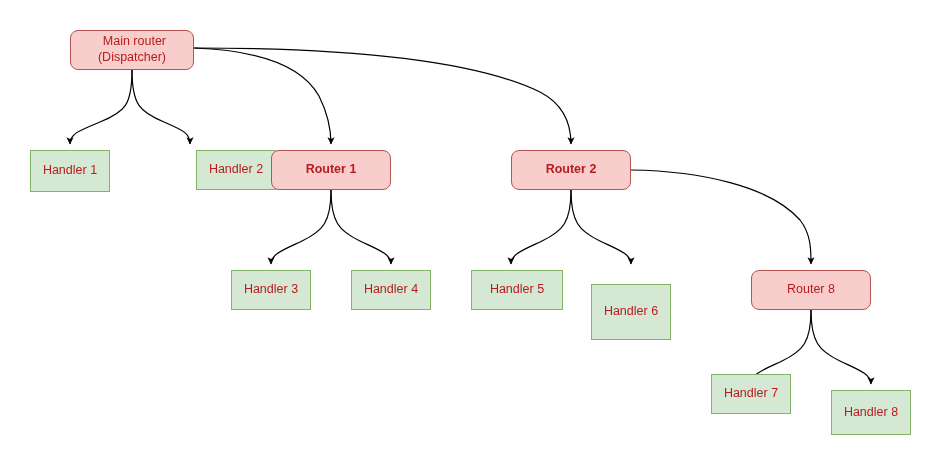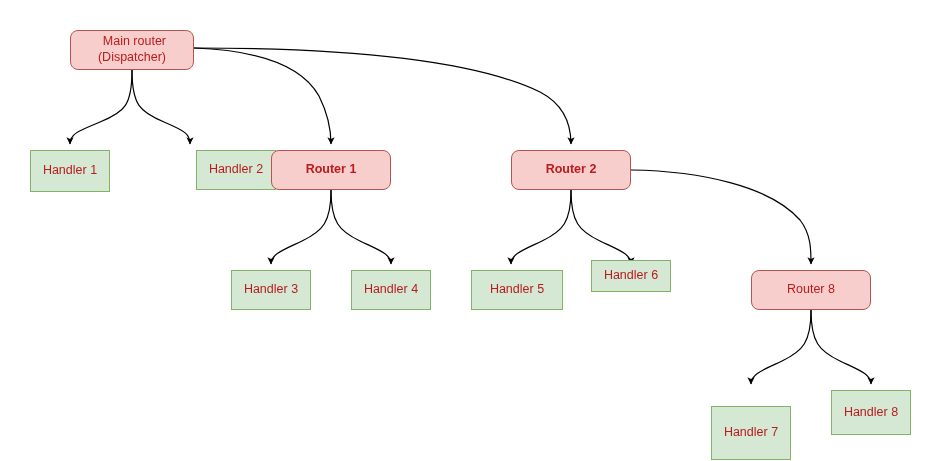--- a/index.html
+++ b/index.html
@@ -81,19 +81,19 @@
   <div id="nodes-layer">
       <div class="node router" style="left: 70px; top: 30px; width: 124px; height: 40px;"><span class="node-label">Main router
 (Dispatcher)</span></div>
       <div class="node handler" style="left: 30px; top: 150px; width: 80px; height: 42px;"><span class="node-label">Handler 1</span></div>
       <div class="node handler" style="left: 150px; top: 150px; width: 80px; height: 40px; margin-left: 46px;"><span class="node-label">Handler 2</span></div>
       <div class="node router" style="left: 271px; top: 150px; width: 120px; height: 40px; font-weight: bold;"><span class="node-label">Router 1</span></div>
       <div class="node router" style="left: 511px; top: 150px; width: 120px; height: 40px; font-weight: bold;"><span class="node-label">Router 2</span></div>
       <div class="node handler" style="left: 231px; top: 270px; width: 80px; height: 40px;"><span class="node-label">Handler 3</span></div>
       <div class="node handler" style="left: 351px; top: 270px; width: 80px; height: 40px;"><span class="node-label">Handler 4</span></div>
       <div class="node handler" style="left: 471px; top: 270px; width: 92px; height: 40px;"><span class="node-label">Handler 5</span></div>
-      <div class="node handler" style="left: 591px; top: 260px; width: 80px; height: 32px;"><span class="node-label">Handler 6</span></div>
+      <div class="node handler" style="left: 591px; top: 284px; width: 80px; height: 56px;"><span class="node-label">Handler 6</span></div>
       <div class="node router" style="left: 751px; top: 270px; width: 120px; height: 40px;"><span class="node-label">Router 8</span></div>
-      <div class="node handler" style="left: 711px; top: 406px; width: 80px; height: 54px;"><span class="node-label">Handler 7</span></div>
+      <div class="node handler" style="left: 711px; top: 374px; width: 80px; height: 40px;"><span class="node-label">Handler 7</span></div>
       <div class="node handler" style="left: 831px; top: 390px; width: 80px; height: 45px;"><span class="node-label">Handler 8</span></div>
     </div>
 
 </div>
 
 </body></html>

